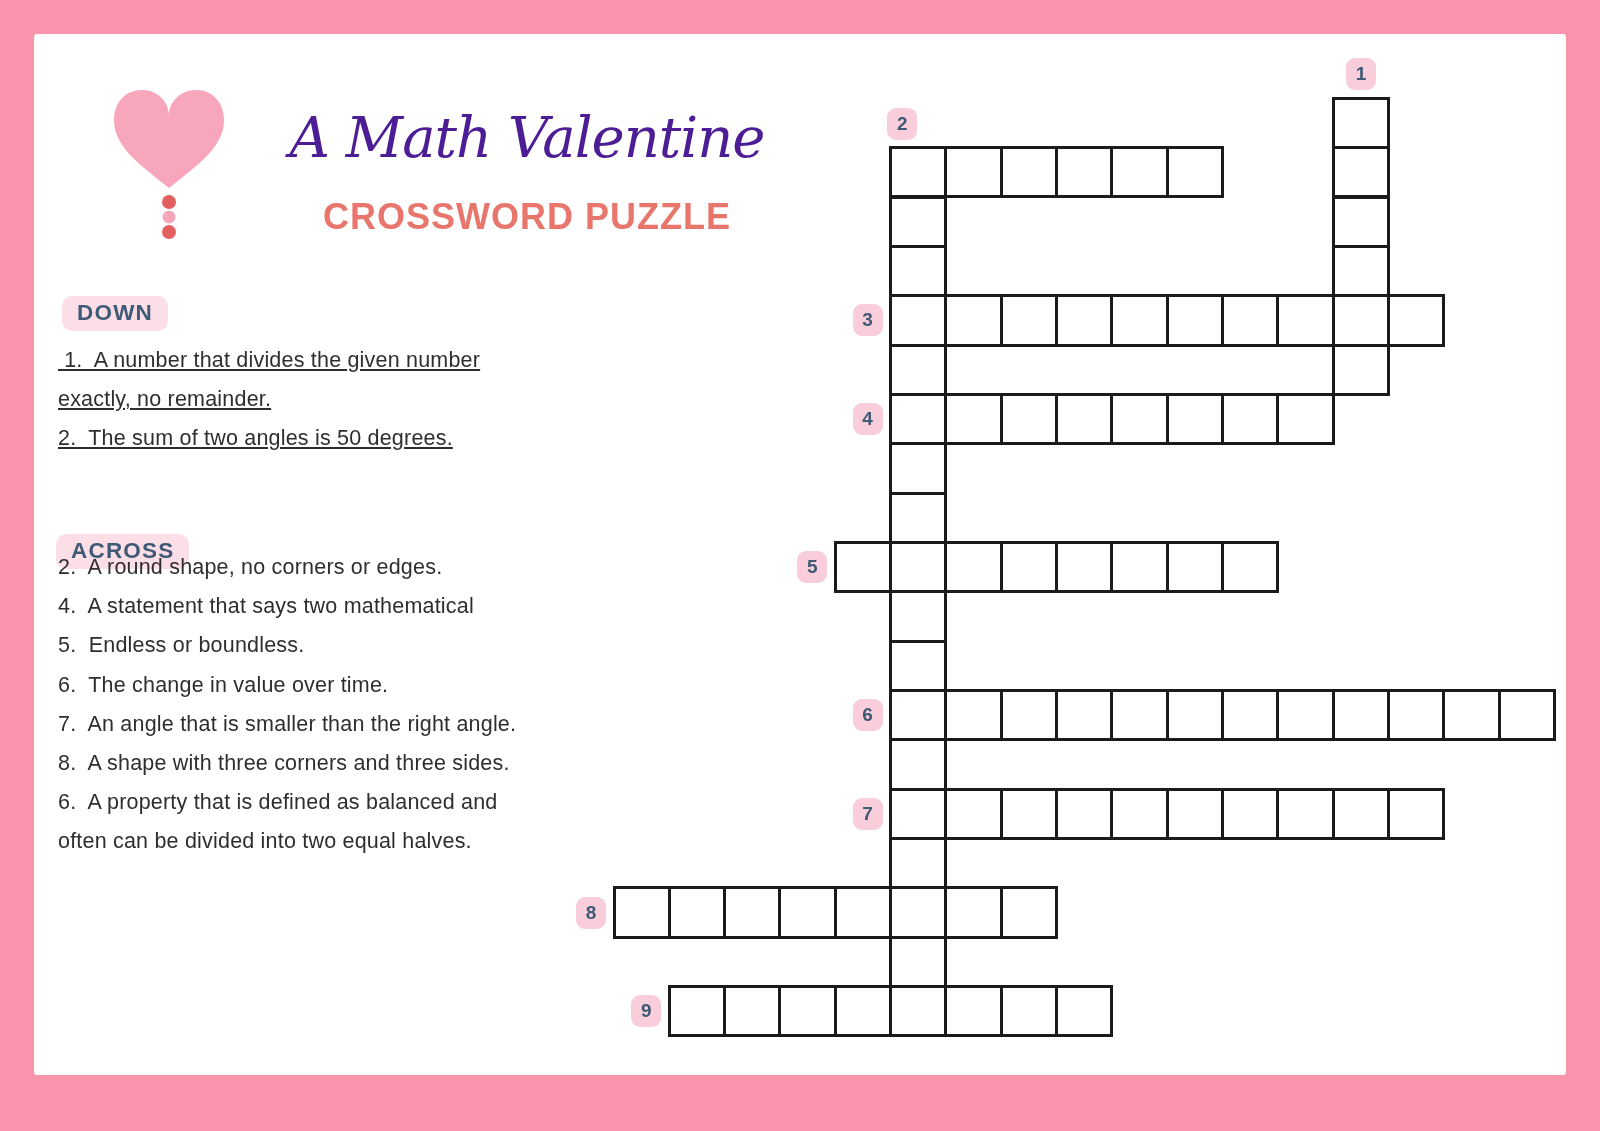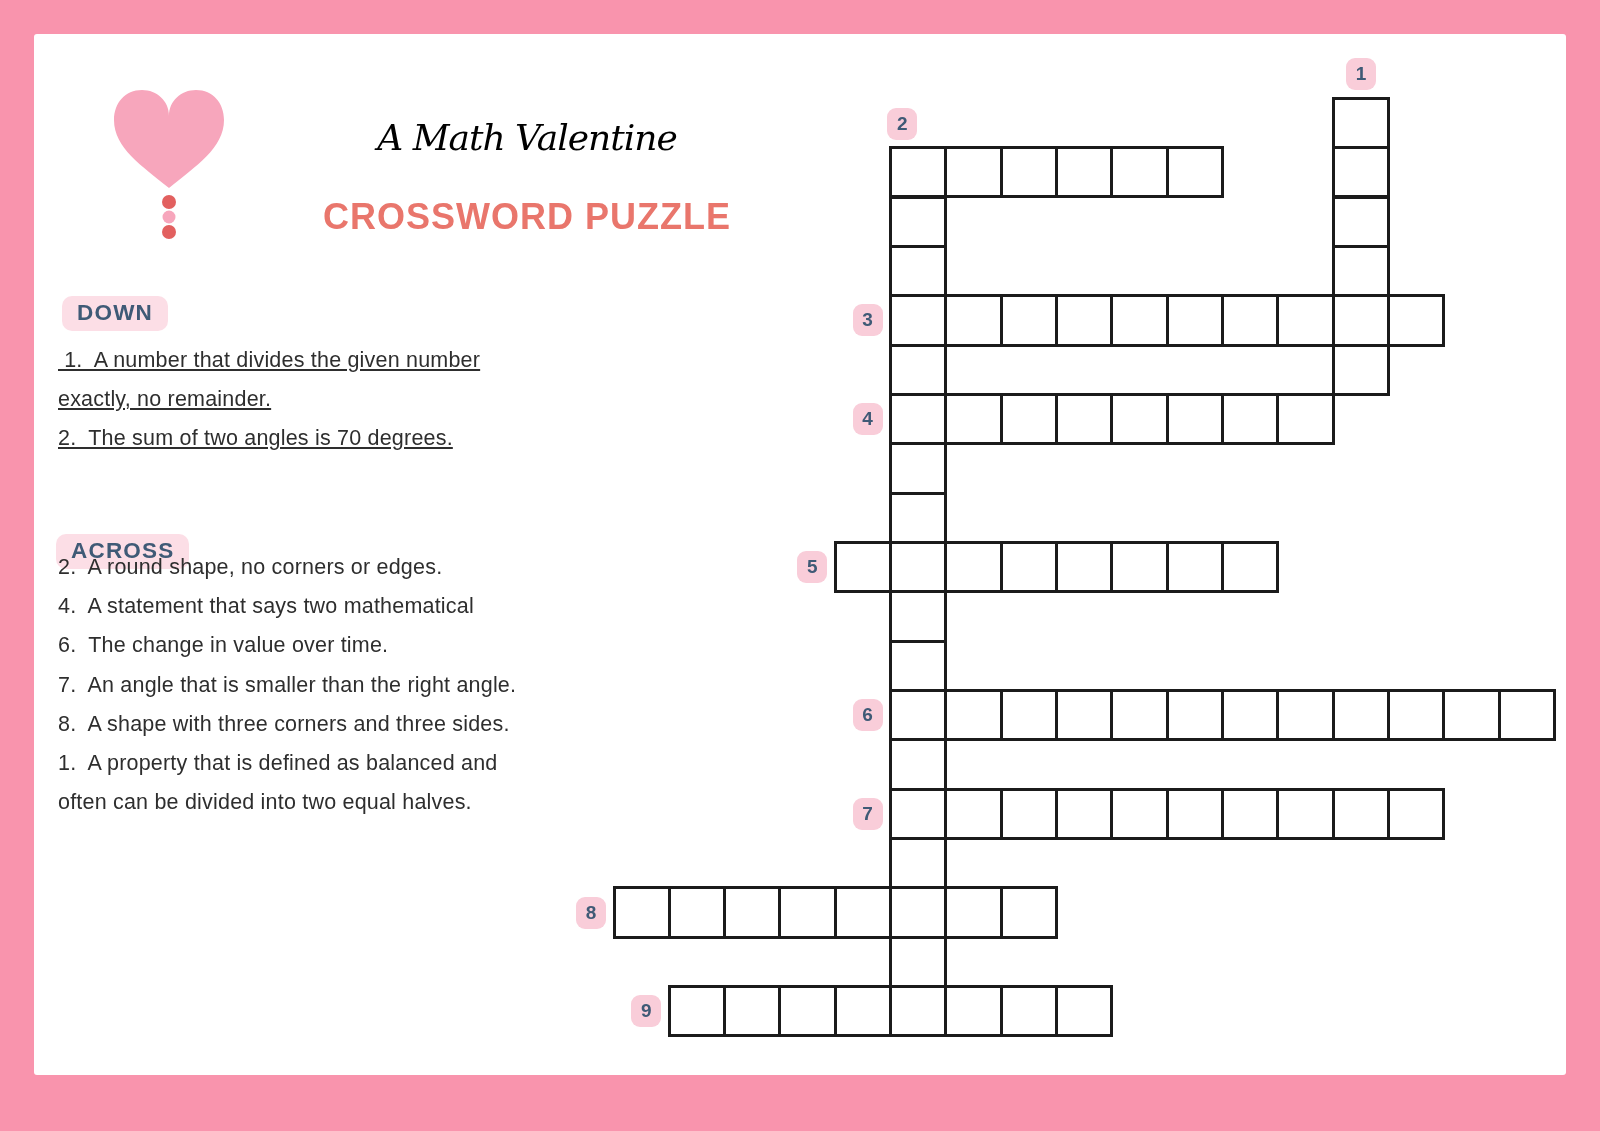--- a/index.html
+++ b/index.html
@@ -24,23 +24,23 @@
   .title-block {
     position: absolute;
     left: 277px; top: 86px;
     width: 500px;
     text-align: center;
   }
   .script-title {
     font-family: "DejaVu Serif", serif;
     font-style: italic;
     font-weight: 500;
-    font-size: 36px;
+    font-size: 56px;
     line-height: 104px;
-    color: #000000;
+    color: #4c1d95;
     letter-spacing: -1px;
     white-space: nowrap;
   }
   .subtitle {
     margin-top: 6px;
     font-size: 36px;
     font-weight: bold;
     letter-spacing: 1px;
     color: #e9766c;
     white-space: nowrap;
@@ -116,31 +116,32 @@
 
 <div class="title-block">
   <div class="script-title">A Math Valentine</div>
   <div class="subtitle">CROSSWORD PUZZLE</div>
 </div>
 
 <div class="pill" id="down-pill">DOWN</div>
 <div class="clue-list" id="down-clues">
     <div class="clue-line"> 1.  A number that divides the given number</div>
     <div class="clue-line">exactly, no remainder.</div>
-    <div class="clue-line">2.  The sum of two angles is 70 degrees.</div>
+    <div class="clue-line">2.  The sum of two angles is 50 degrees.</div>
   </div>
 
 <div class="pill" id="across-pill">ACROSS</div>
 <div class="clue-list" id="across-clues">
     <div class="clue-line">2.  A round shape, no corners or edges.</div>
     <div class="clue-line">4.  A statement that says two mathematical</div>
+    <div class="clue-line">5.  Endless or boundless.</div>
     <div class="clue-line">6.  The change in value over time.</div>
     <div class="clue-line">7.  An angle that is smaller than the right angle.</div>
     <div class="clue-line">8.  A shape with three corners and three sides.</div>
-    <div class="clue-line">1.  A property that is defined as balanced and</div>
+    <div class="clue-line">6.  A property that is defined as balanced and</div>
     <div class="clue-line">often can be divided into two equal halves.</div>
   </div>
 
 <div id="grid-layer">
     <div class="cell" style="left: 1331.79px; top: 96.8px;"></div>
     <div class="cell" style="left: 1331.79px; top: 146.15px;"></div>
     <div class="cell" style="left: 1331.79px; top: 195.5px;"></div>
     <div class="cell" style="left: 1331.79px; top: 244.85px;"></div>
     <div class="cell" style="left: 1331.79px; top: 294.2px;"></div>
     <div class="cell" style="left: 1331.79px; top: 343.55px;"></div>

